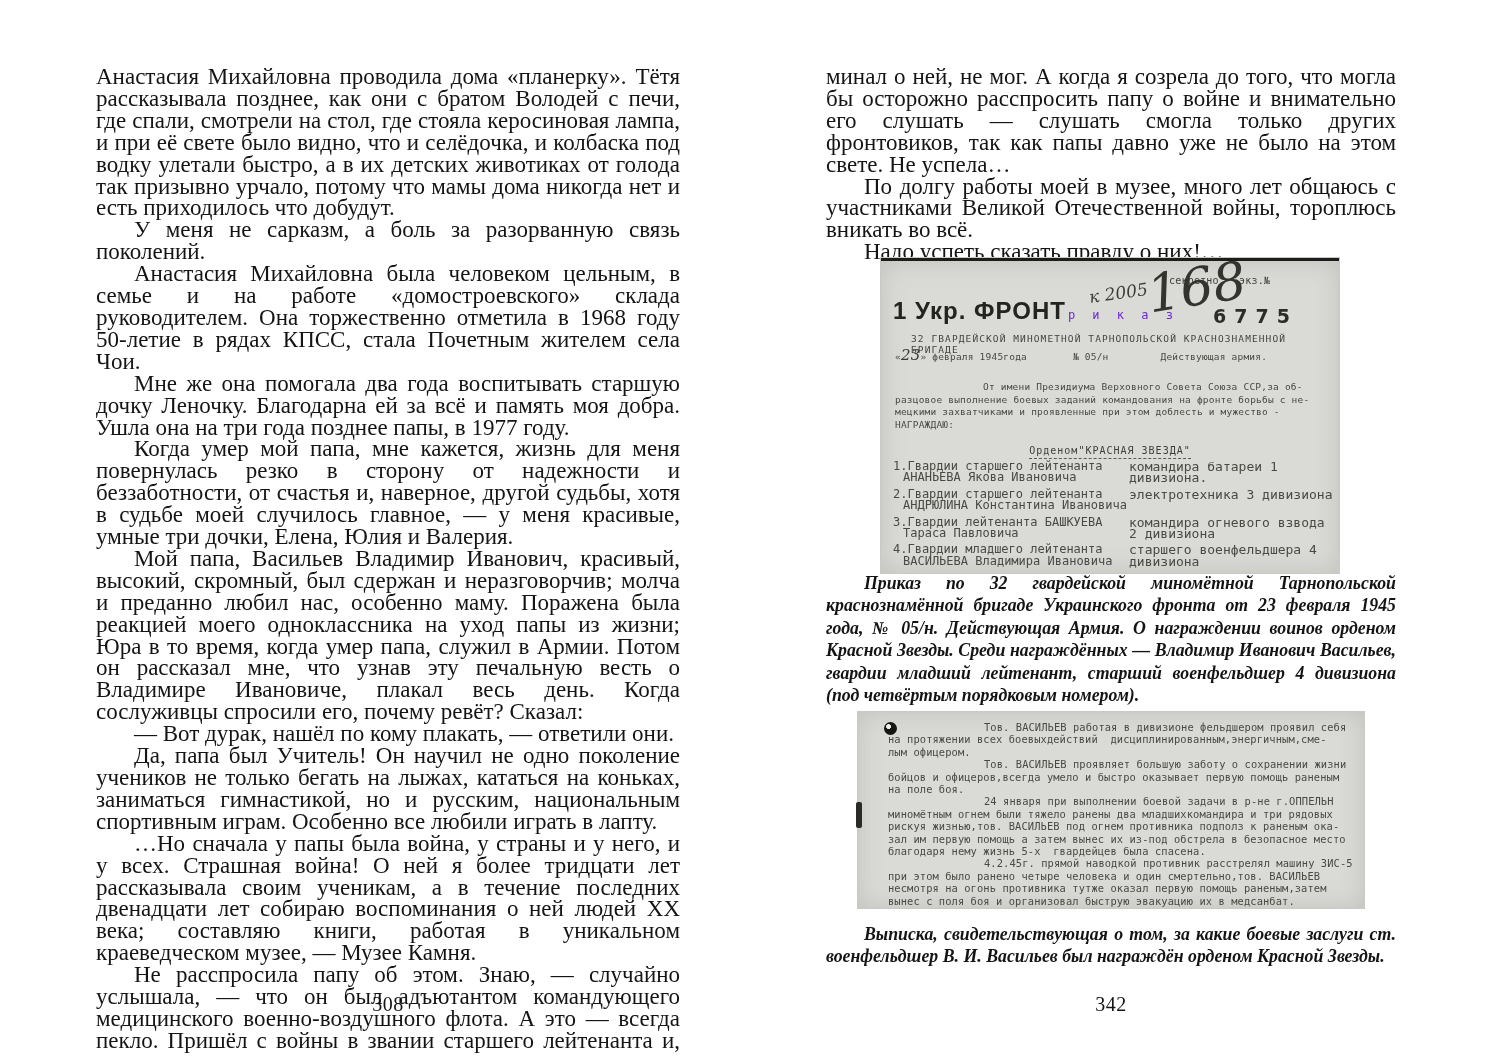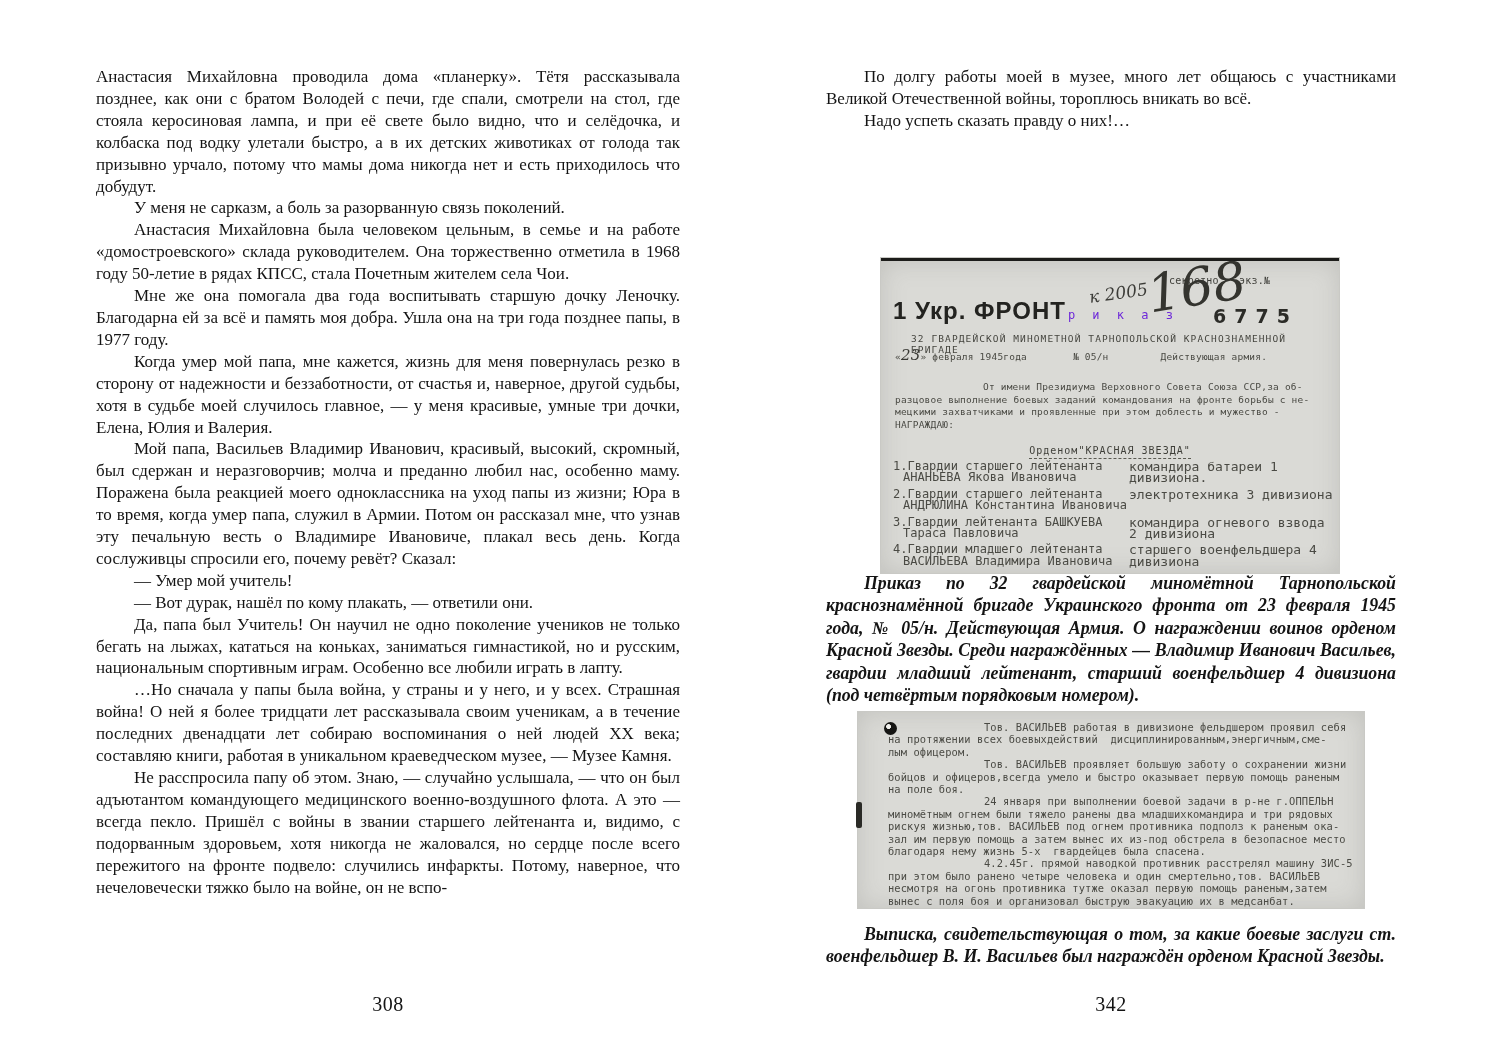--- a/index.html
+++ b/index.html
@@ -5,21 +5,21 @@
   html,body{margin:0;padding:0;}
   body{
     width:1492px;height:1058px;position:relative;overflow:hidden;
     background:#ffffff;color:#141414;
     font-family:"Liberation Serif","DejaVu Serif",serif;
   }
   
   .col{position:absolute;top:66px;}
   .col-left{left:96px;width:584px;}
   .col-right{left:826px;width:570px;}
-  .col p{margin:0;font-size:17px;line-height:21.9px;text-align:justify;}
+  .col p{margin:0;font-size:23px;line-height:21.9px;text-align:justify;}
   .col p.ind{text-indent:38px;}
   .pagenum{
     position:absolute;top:993px;font-size:20px;text-align:center;
     letter-spacing:.5px;
   }
   .pagenum.left{left:96px;width:584px;}
   .pagenum.right{left:826px;width:570px;}
   
   .caption{
     position:absolute;left:826px;width:570px;margin:0;
@@ -100,34 +100,34 @@
     <p class="ind">У меня не сарказм, а боль за разорванную связь поколений.</p>
 
     <p class="ind">Анастасия Михайловна была человеком цельным, в семье и на работе «домостроевского» склада руководителем. Она торжественно отметила в 1968 году 50-летие в рядах КПСС, стала Почетным жителем села Чои.</p>
 
     <p class="ind">Мне же она помогала два года воспитывать старшую дочку Леночку. Благодарна ей за всё и память моя добра. Ушла она на три года позднее папы, в 1977 году.</p>
 
     <p class="ind">Когда умер мой папа, мне кажется, жизнь для меня повернулась резко в сторону от надежности и беззаботности, от счастья и, наверное, другой судьбы, хотя в судьбе моей случилось главное, — у меня красивые, умные три дочки, Елена, Юлия и Валерия.</p>
 
     <p class="ind">Мой папа, Васильев Владимир Иванович, красивый, высокий, скромный, был сдержан и неразговорчив; молча и преданно любил нас, особенно маму. Поражена была реакцией моего одноклассника на уход папы из жизни; Юра в то время, когда умер папа, служил в Армии. Потом он рассказал мне, что узнав эту печальную весть о Владимире Ивановиче, плакал весь день. Когда сослуживцы спросили его, почему ревёт? Сказал:</p>
 
-    <p class="ind">— Умер мой учитель!</p>
 
     <p class="ind">— Вот дурак, нашёл по кому плакать, — ответили они.</p>
 
     <p class="ind">Да, папа был Учитель! Он научил не одно поколение учеников не только бегать на лыжах, кататься на коньках, заниматься гимнастикой, но и русским, национальным спортивным играм. Особенно все любили играть в лапту.</p>
 
     <p class="ind">…Но сначала у папы была война, у страны и у него, и у всех. Страшная война! О ней я более тридцати лет рассказывала своим ученикам, а в течение последних двенадцати лет собираю воспоминания о ней людей XX века; составляю книги, работая в уникальном краеведческом музее, — Музее Камня.</p>
 
     <p class="ind">Не расспросила папу об этом. Знаю, — случайно услышала, — что он был адъютантом командующего медицинского военно-воздушного флота. А это — всегда пекло. Пришёл с войны в звании старшего лейтенанта и, видимо, с подорванным здоровьем, хотя никогда не жаловался, но сердце после всего пережитого на фронте подвело: случились инфаркты. Потому, наверное, что нечеловечески тяжко было на войне, он не вспо-</p>
   </div>
 <div class="pagenum left">308</div>
 
 <div class="col col-right">
 
+    <p>минал о ней, не мог. А когда я созрела до того, что могла бы осторожно расспросить папу о войне и внимательно его слушать — слушать смогла только других фронтовиков, так как папы давно уже не было на этом свете. Не успела…</p>
 
     <p class="ind">По долгу работы моей в музее, много лет общаюсь с участниками Великой Отечественной войны, тороплюсь вникать во всё.</p>
 
     <p class="ind">Надо успеть сказать правду о них!…</p>
   </div>
 
 <div class="scan scan1">
   <div class="d1-header tw">секретно  экз.№</div>
   <div class="d1-k2005">к 2005</div>
   <div class="d1-168">168</div>

